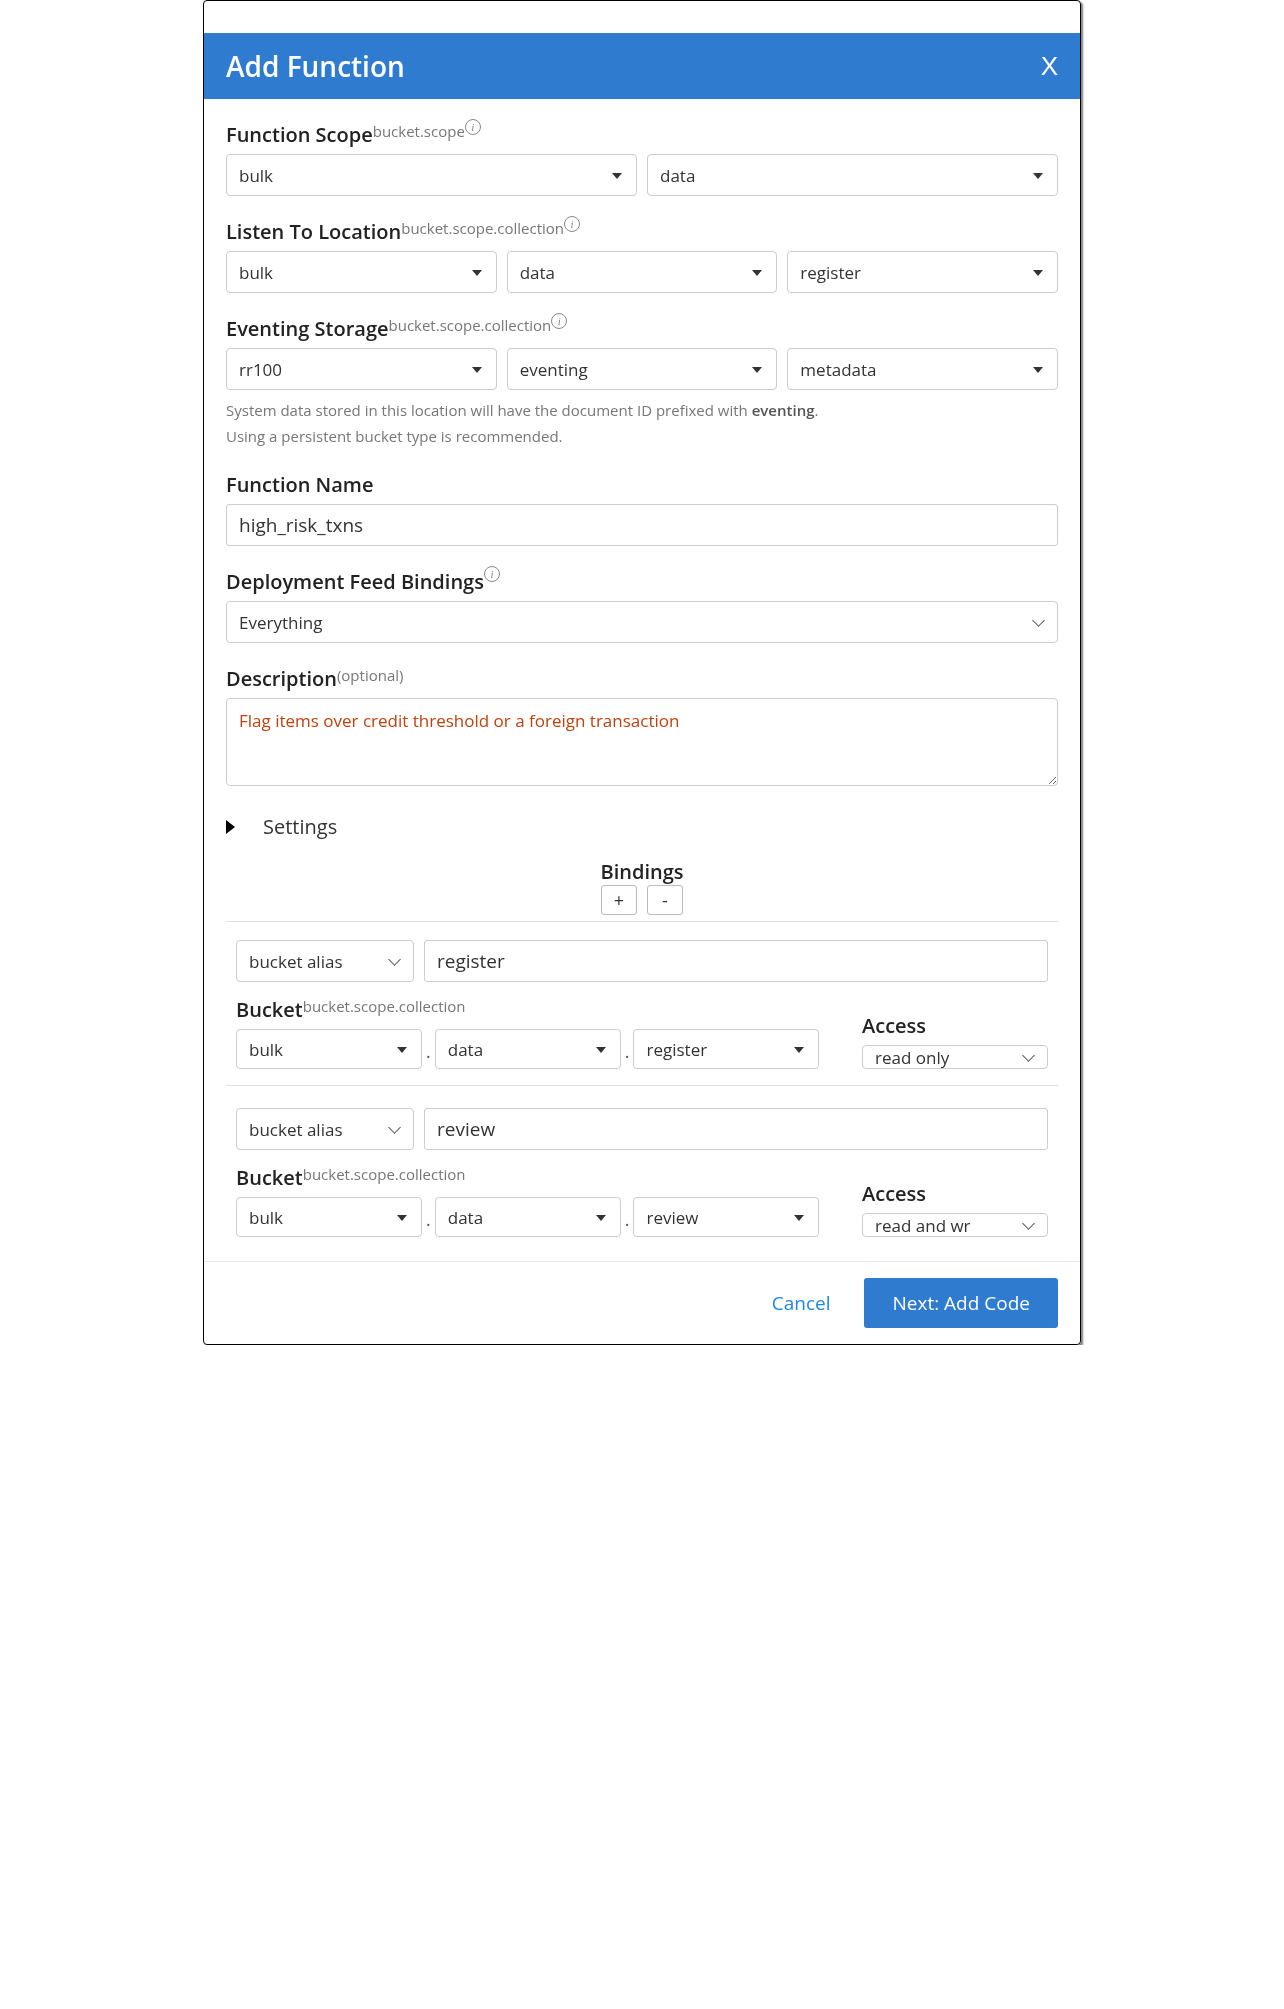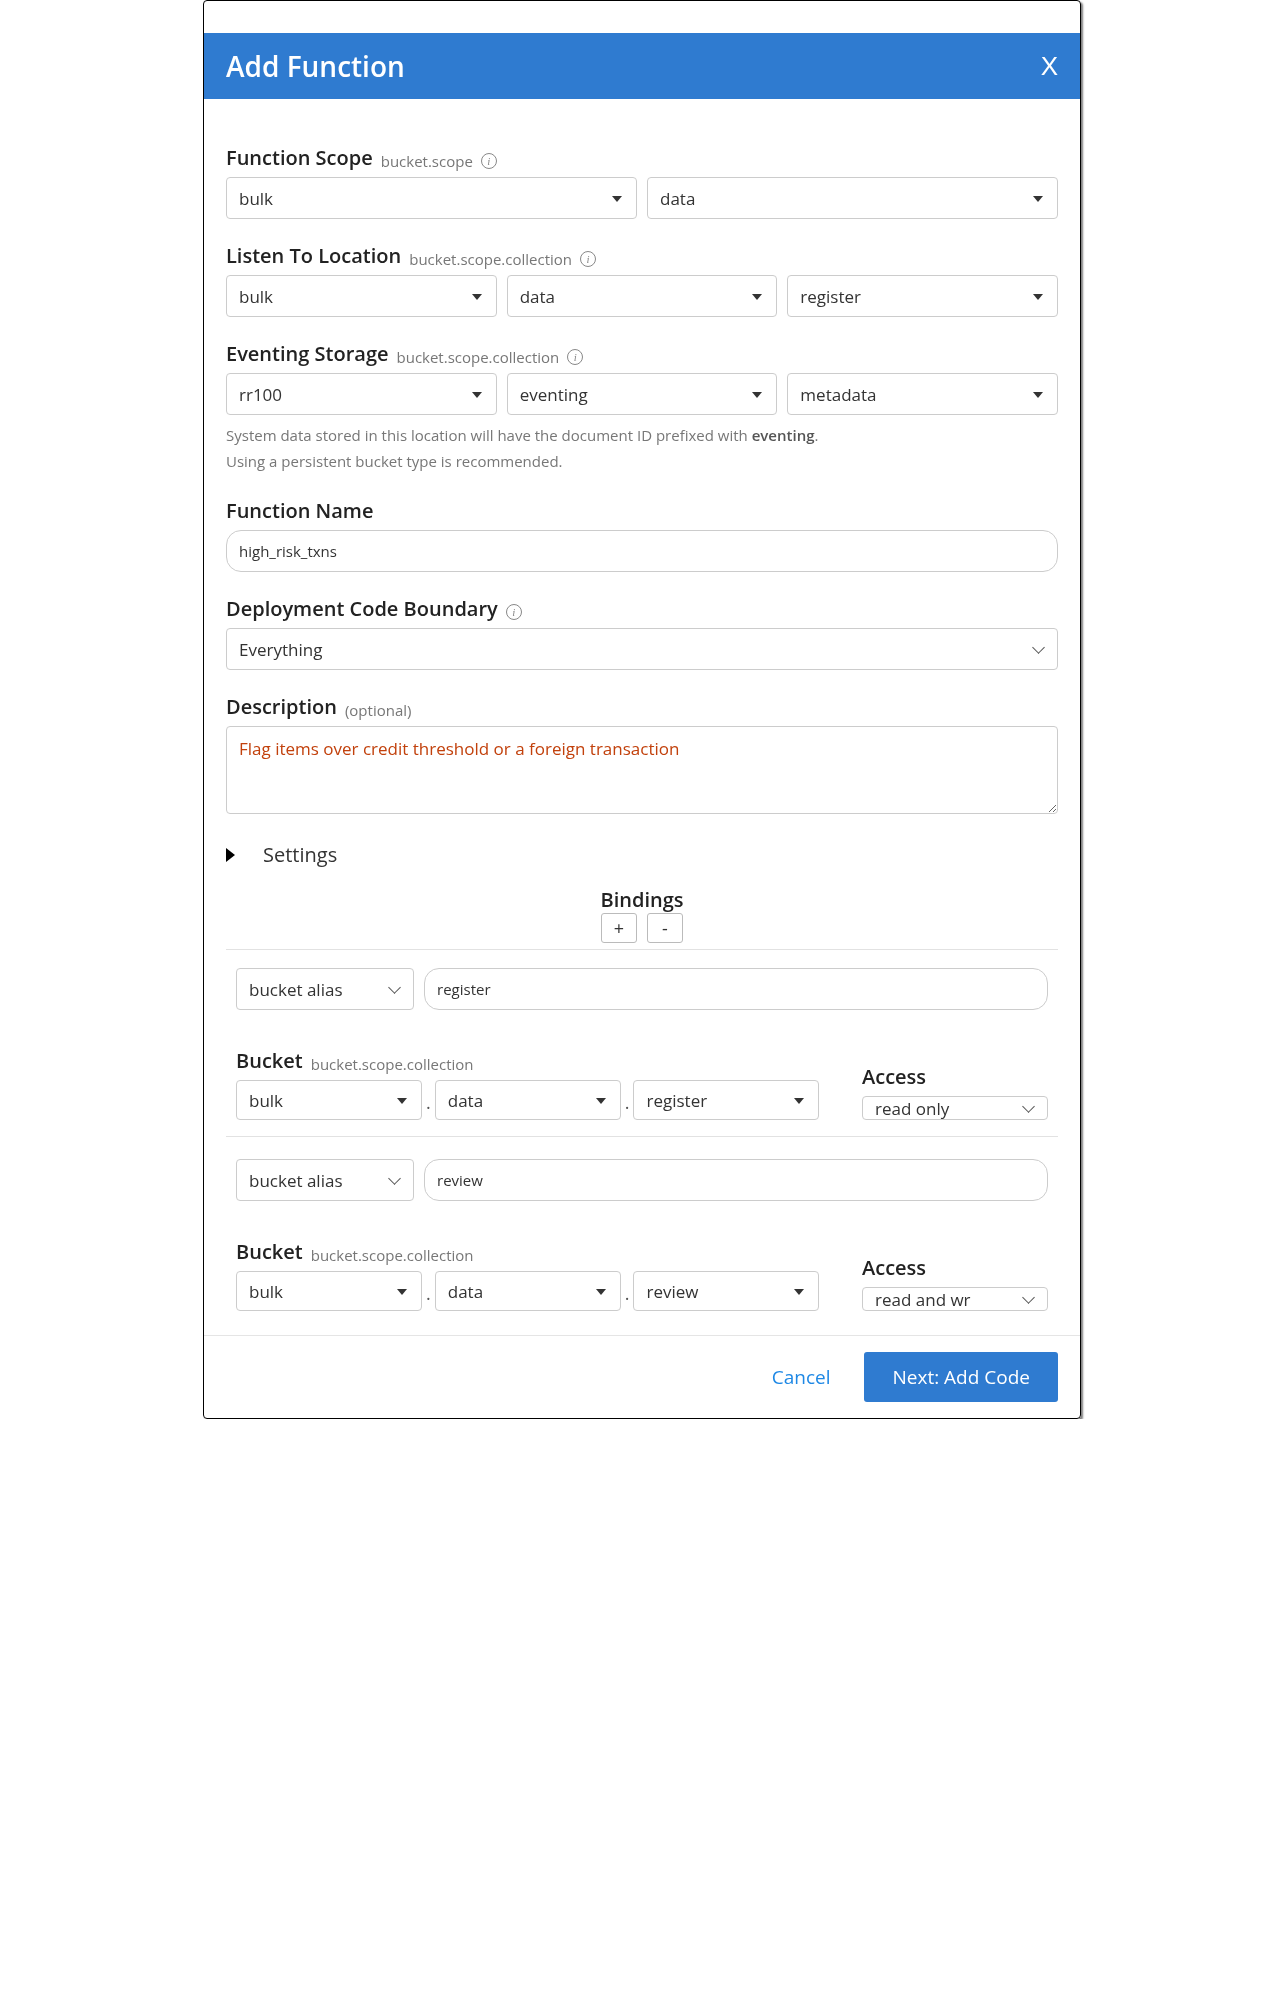--- a/index.html
+++ b/index.html
@@ -38,24 +38,22 @@
     font-weight: 400;
     cursor: pointer;
     font-family: Arial, sans-serif;
   }
   .body {
     padding: 22px 22px 10px 22px;
   }
   .section { margin-bottom: 22px; }
   .label-row {
     display: flex;
-    align-items: flex-end;
-    gap: 8px;
+    align-items: flex-start;
     margin-bottom: 6px;
-    margin-top: 23px;
   }
   .label-main {
     font-size: 20px;
     font-weight: 600;
     color: #222;
   }
   .label-hint {
     font-size: 15px;
     color: #777;
     font-weight: 400;
@@ -113,24 +111,24 @@
   .help-text {
     font-size: 15px;
     color: #777;
     margin: 8px 0 0 0;
     line-height: 1.7;
   }
   .help-text b { color: #555; font-weight:600; }
   .text-input {
     width: 100%;
     border: 1px solid #ccc;
-    border-radius: 15px;
+    border-radius: 3px;
     height: 42px;
     padding: 0 12px;
-    font-size: 15px;
+    font-size: 19px;
     color: #333;
     font-family: inherit;
   }
   .textarea {
     width: 100%;
     border: 1px solid #ccc;
     border-radius: 4px;
     padding: 10px 12px;
     font-size: 17px;
     color: #c2410c;
@@ -327,21 +325,21 @@
 
     <div class="section">
       <div class="label-row">
         <span class="label-main">Function Name</span>
       </div>
       <input class="text-input" value="high_risk_txns" style="">
     </div>
 
     <div class="section">
       <div class="label-row">
-        <span class="label-main">Deployment Code Boundary</span>
+        <span class="label-main">Deployment Feed Bindings</span>
         <span class="info-icon">i</span>
       </div>
       <div class="select chev">
           <span>Everything</span>
         </div>
     </div>
 
     <div class="section">
       <div class="label-row">
         <span class="label-main">Description</span>

